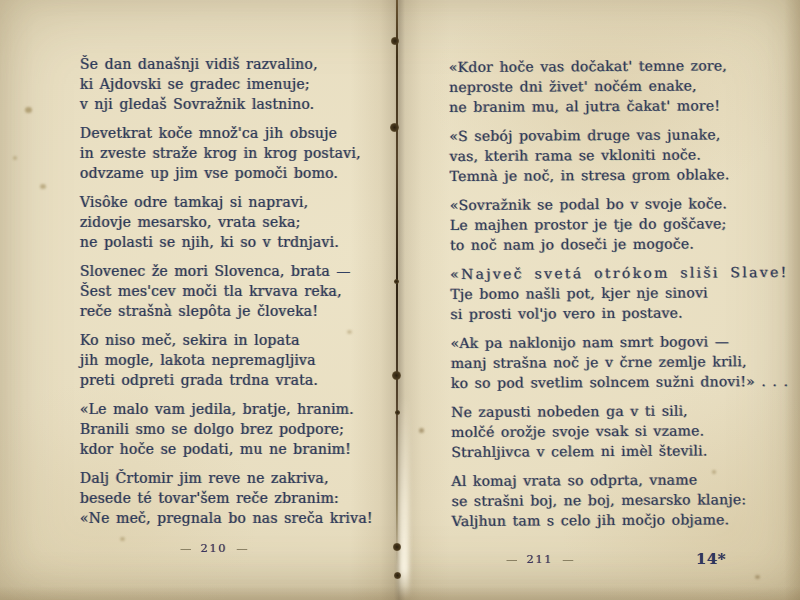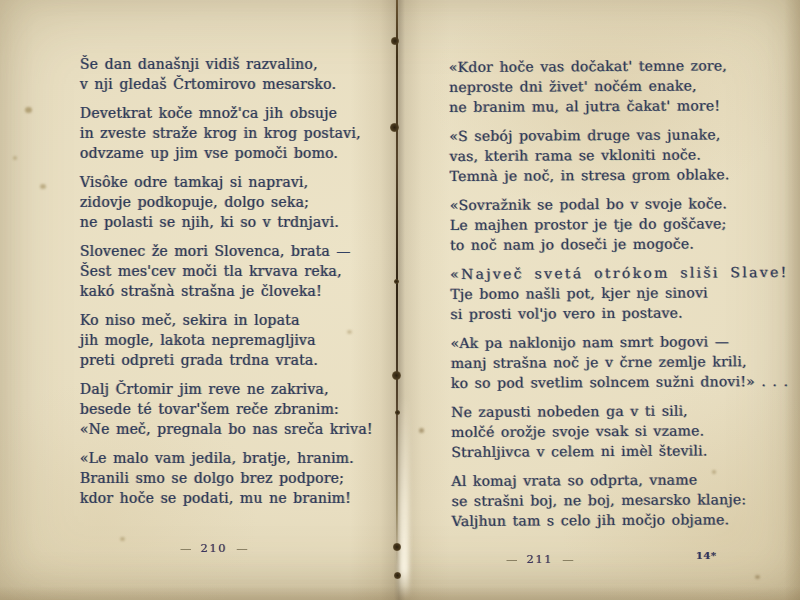--- a/index.html
+++ b/index.html
@@ -47,21 +47,21 @@
 
   .footer{
     position:absolute;font-size:11.5px;color:#3a3560;letter-spacing:1.6px;
     text-shadow:-0.6px 0 rgba(158,46,36,.38), 0.6px 0 rgba(16,116,104,.32);
   }
   .footer .dash{color:#6e6449;letter-spacing:0;text-shadow:none;}
   .footer .num{padding:0 9px;}
   .footer-left{left:180px;top:541px;}
   .footer-right{left:506px;top:552px;}
   .sig-mark{
-    position:absolute;left:696px;top:550px;font-size:10px;font-weight:bold;
+    position:absolute;left:696px;top:550px;font-size:15px;font-weight:bold;
     color:#2e3560;letter-spacing:.5px;
     text-shadow:-0.6px 0 rgba(158,46,36,.38), 0.6px 0 rgba(16,116,104,.32);
   }
 </style>
 </head>
 <body>
 
 <div class="scan">
 
   <div class="mottle" style="left:430px;top:-40px;width:360px;height:260px;background:radial-gradient(ellipse,rgba(208,190,150,.35),rgba(208,190,150,0) 70%);"></div>
@@ -85,51 +85,52 @@
   <div class="spot" style="left:13px;top:156px;width:4px;height:4px;background:rgba(140,118,64,.35);"></div>
   <div class="spot" style="left:419px;top:428px;width:5px;height:5px;background:rgba(120,96,50,.5);"></div>
   <div class="spot" style="left:755px;top:575px;width:5px;height:4px;background:rgba(120,96,50,.45);"></div>
   <div class="spot" style="left:712px;top:470px;width:4px;height:4px;background:rgba(130,108,58,.4);"></div>
   <div class="spot" style="left:347px;top:330px;width:5px;height:4px;background:rgba(140,118,64,.35);"></div>
   <div class="spot" style="left:120px;top:537px;width:5px;height:4px;background:rgba(140,118,64,.4);"></div>
 
   <div class="page-text page-left-text">
       <div class="stanza">
         <div class="line">Še dan današnji vidiš razvalino,</div>
-        <div class="line">v nji gledaš Črtomirovo mesarsko.</div>
+        <div class="line">ki Ajdovski se gradec imenuje;</div>
+        <div class="line">v nji gledaš Sovražnik lastnino.</div>
       </div>
       <div class="stanza">
         <div class="line">Devetkrat koče množ'ca jih obsuje</div>
         <div class="line">in zveste straže krog in krog postavi,</div>
         <div class="line">odvzame up jim vse pomoči bomo.</div>
       </div>
       <div class="stanza">
         <div class="line">Visôke odre tamkaj si napravi,</div>
-        <div class="line">zidovje podkopuje, dolgo seka;</div>
+        <div class="line">zidovje mesarsko, vrata seka;</div>
         <div class="line">ne polasti se njih, ki so v trdnjavi.</div>
       </div>
       <div class="stanza">
         <div class="line">Slovenec že mori Slovenca, brata —</div>
         <div class="line">Šest mes'cev moči tla krvava reka,</div>
-        <div class="line">kakó strašnà strašna je človeka!</div>
+        <div class="line">reče strašnà slepôta je človeka!</div>
       </div>
       <div class="stanza">
         <div class="line">Ko niso meč, sekira in lopata</div>
         <div class="line">jih mogle, lakota nepremagljiva</div>
         <div class="line">preti odpreti grada trdna vrata.</div>
       </div>
       <div class="stanza">
+        <div class="line">«Le malo vam jedila, bratje, hranim.</div>
+        <div class="line">Branili smo se dolgo brez podpore;</div>
+        <div class="line">kdor hoče se podati, mu ne branim!</div>
+      </div>
+      <div class="stanza">
         <div class="line">Dalj Črtomir jim reve ne zakriva,</div>
         <div class="line">besede té tovar'šem reče zbranim:</div>
         <div class="line">«Ne meč, pregnala bo nas sreča kriva!</div>
-      </div>
-      <div class="stanza">
-        <div class="line">«Le malo vam jedila, bratje, hranim.</div>
-        <div class="line">Branili smo se dolgo brez podpore;</div>
-        <div class="line">kdor hoče se podati, mu ne branim!</div>
       </div>
     </div>
 
   <div class="page-text page-right-text">
       <div class="stanza">
         <div class="line">«Kdor hoče vas dočakat' temne zore,</div>
         <div class="line">neproste dni živet' nočém enake,</div>
         <div class="line">ne branim mu, al jutra čakat' more!</div>
       </div>
       <div class="stanza">

